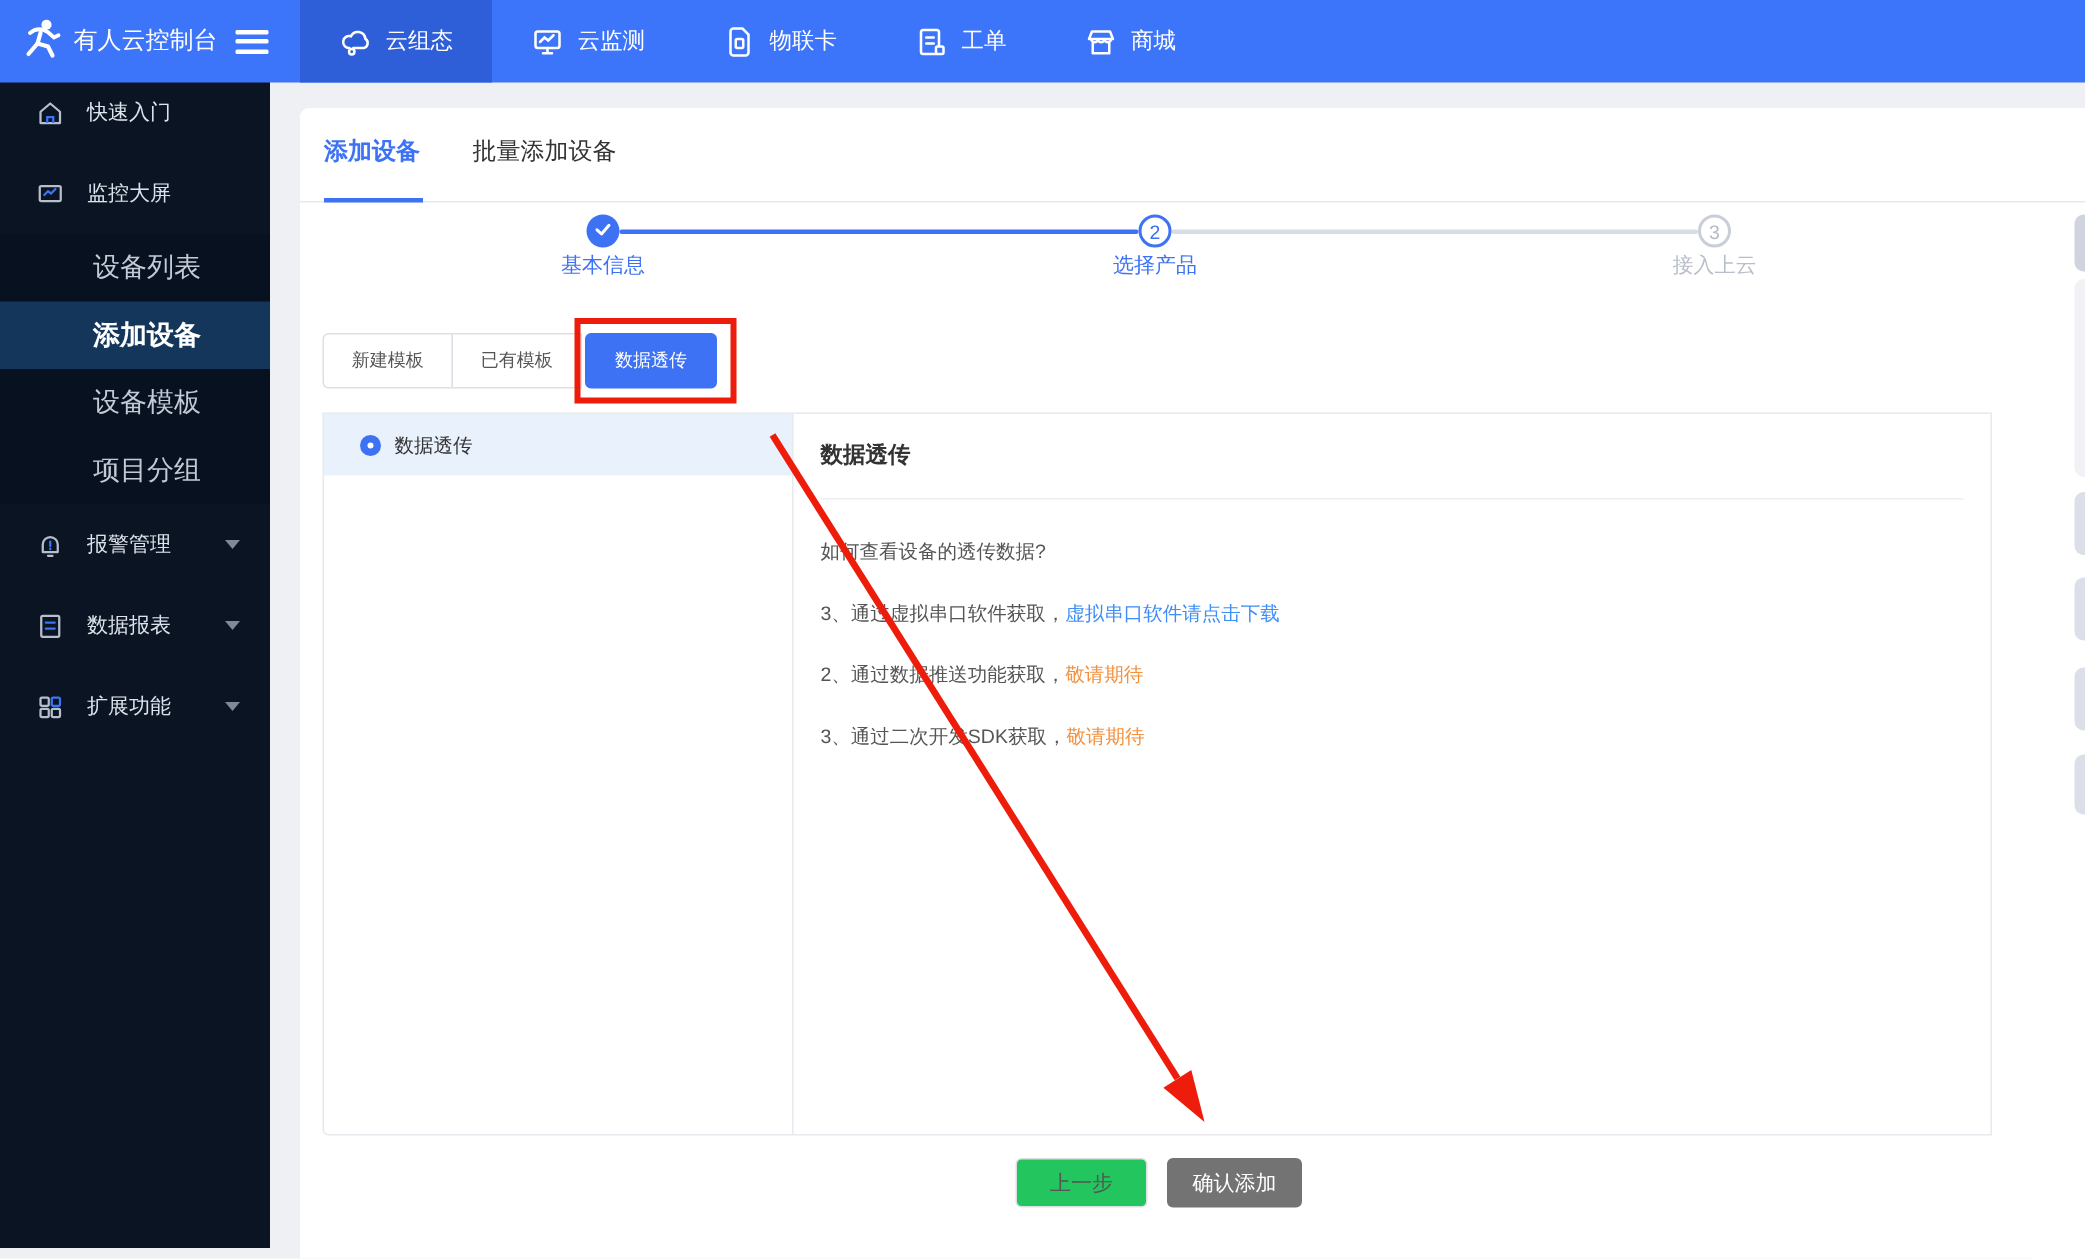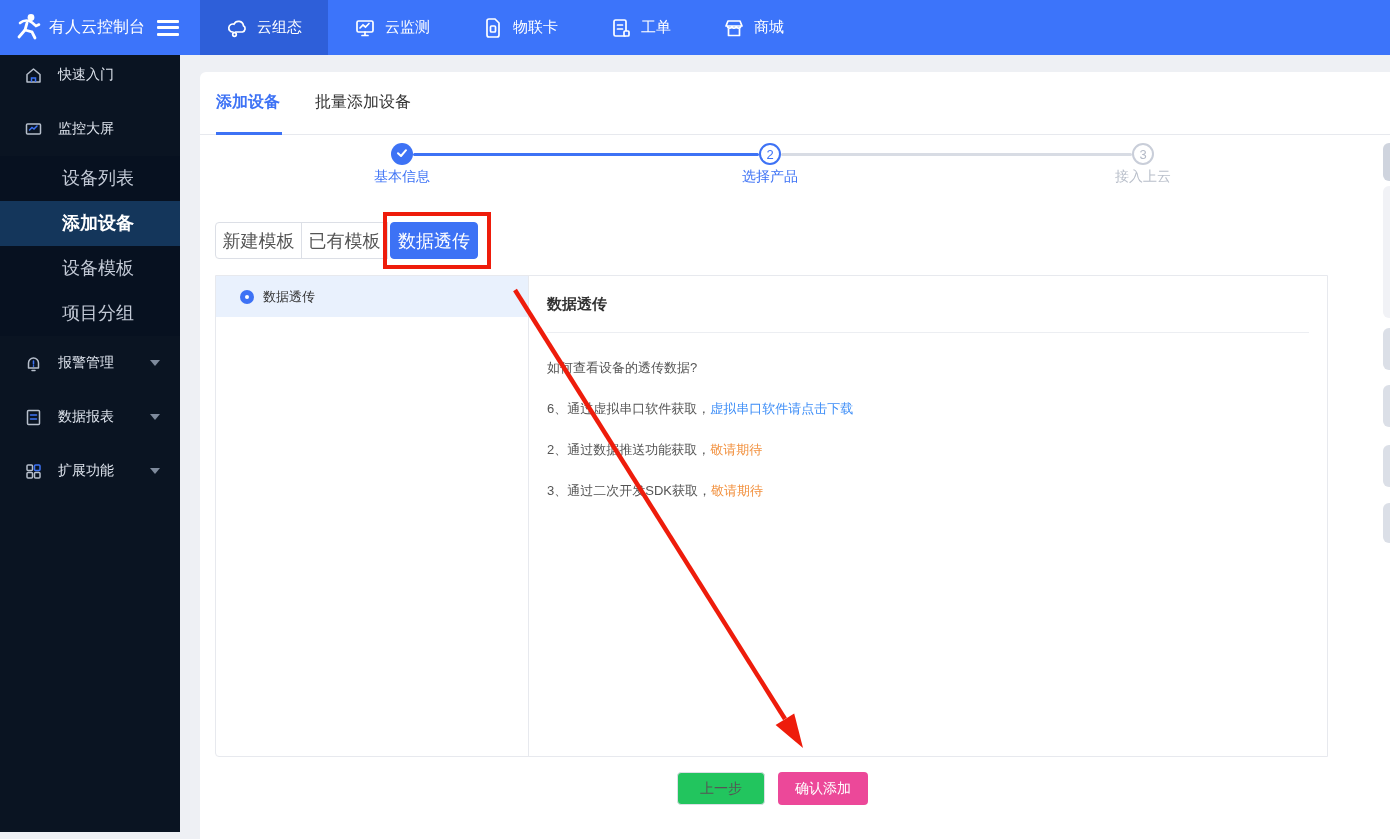--- a/index.html
+++ b/index.html
@@ -43,42 +43,42 @@
   .step-circle.active{border:2px solid #3d72f5;color:#3d72f5;}
   .step-circle.pending{border:2px solid #c9ced9;color:#b4bac7;}
   .step-line{position:absolute;top:81px;height:3px;border-radius:2px;}
   .step-line.blue{background:#3d72f5;}
   .step-line.gray{background:#d8dce4;}
   .step-label{position:absolute;top:96px;width:120px;text-align:center;font-size:14px;}
   .step-label.blue{color:#3d72f5;}
   .step-label.gray{color:#b9bfca;}
   
   .seg-btn{position:absolute;top:150px;height:37px;box-sizing:border-box;background:#fff;border:1px solid #dcdfe6;
-    color:#555;font-size:18px;display:flex;align-items:center;justify-content:center;cursor:pointer;}
+    color:#555;font-size:12px;display:flex;align-items:center;justify-content:center;cursor:pointer;}
   .seg-btn.b1{left:15px;width:87px;border-radius:4px 0 0 4px;}
   .seg-btn.b2{left:101px;width:87px;}
   .seg-btn.b3{left:190px;width:88px;background:#3d72f5;border-color:#3d72f5;color:#fff;border-radius:4px;}
   
   .panels{position:absolute;left:15px;top:203px;width:1113px;height:482px;border:1px solid #e7e9ee;box-sizing:border-box;display:flex;border-radius:0 0 0 4px;}
   .list-panel{width:313px;border-right:1px solid #e7e9ee;box-sizing:border-box;}
   .list-row{height:41px;background:#e9f1fd;display:flex;align-items:center;padding-left:24px;cursor:pointer;}
   .radio{width:14px;height:14px;border-radius:50%;background:#3d72f5;position:relative;margin-right:9px;flex:none;}
   .radio::after{content:"";position:absolute;left:5px;top:5px;width:4px;height:4px;border-radius:50%;background:#fff;}
   .list-row .lbl{font-size:13px;color:#333;}
   .detail-panel{flex:1;padding:0 18px;box-sizing:border-box;}
   .detail-title{height:56px;line-height:56px;font-size:15px;font-weight:bold;color:#333;border-bottom:1px solid #eceef2;}
   .detail-q{margin-top:26px;font-size:13px;color:#555;}
   .detail-item{margin-top:23px;font-size:13px;color:#555;}
   .d-link{color:#3e8ef7;cursor:pointer;}
   .d-pending{color:#f2913f;}
   
   .btn{position:absolute;top:700px;height:33px;box-sizing:border-box;border-radius:4px;font-size:14px;
     display:flex;align-items:center;justify-content:center;cursor:pointer;}
   .btn.prev{left:477px;width:88px;background:#22c55e;border:1px solid #dcdfe6;color:#555;}
-  .btn.confirm{left:578px;width:90px;background:#ec4899;color:#fff;}
+  .btn.confirm{left:578px;width:90px;background:#737373;color:#fff;}
   
   .anno-rect{position:absolute;left:383px;top:212px;width:108px;height:57px;border:4px solid #ee1c0b;box-sizing:border-box;z-index:40;}
   .anno-svg{position:absolute;left:0;top:0;width:1390px;height:839px;z-index:39;pointer-events:none;}
   
   .edge-pill{position:absolute;left:1383px;width:12px;border-radius:6px;z-index:45;}
   .ep1{top:143px;height:38px;background:#cfd4de;}
   .ep-track{top:186px;height:132px;background:#f1f2f6;}
   .ep2{top:328px;height:42px;background:#dbdfe7;}
   .ep3{top:385px;height:42px;background:#dbdfe7;}
   .ep4{top:445px;height:42px;background:#dbdfe7;}
@@ -253,21 +253,21 @@
     <div class="list-panel">
       <div class="list-row">
         <span class="radio"></span>
         <span class="lbl">数据透传</span>
       </div>
     </div>
     <div class="detail-panel">
       <div class="detail-title">数据透传</div>
       <div class="detail-q">如何查看设备的透传数据?</div>
       <div class="detail-item">
-        <span>6、通过虚拟串口软件获取，</span><span class="d-link">虚拟串口软件请点击下载</span>
+        <span>3、通过虚拟串口软件获取，</span><span class="d-link">虚拟串口软件请点击下载</span>
       </div>
       <div class="detail-item">
         <span>2、通过数据推送功能获取，</span><span class="d-pending">敬请期待</span>
       </div>
       <div class="detail-item">
         <span>3、通过二次开发SDK获取，</span><span class="d-pending">敬请期待</span>
       </div>
     </div>
   </div>
 

